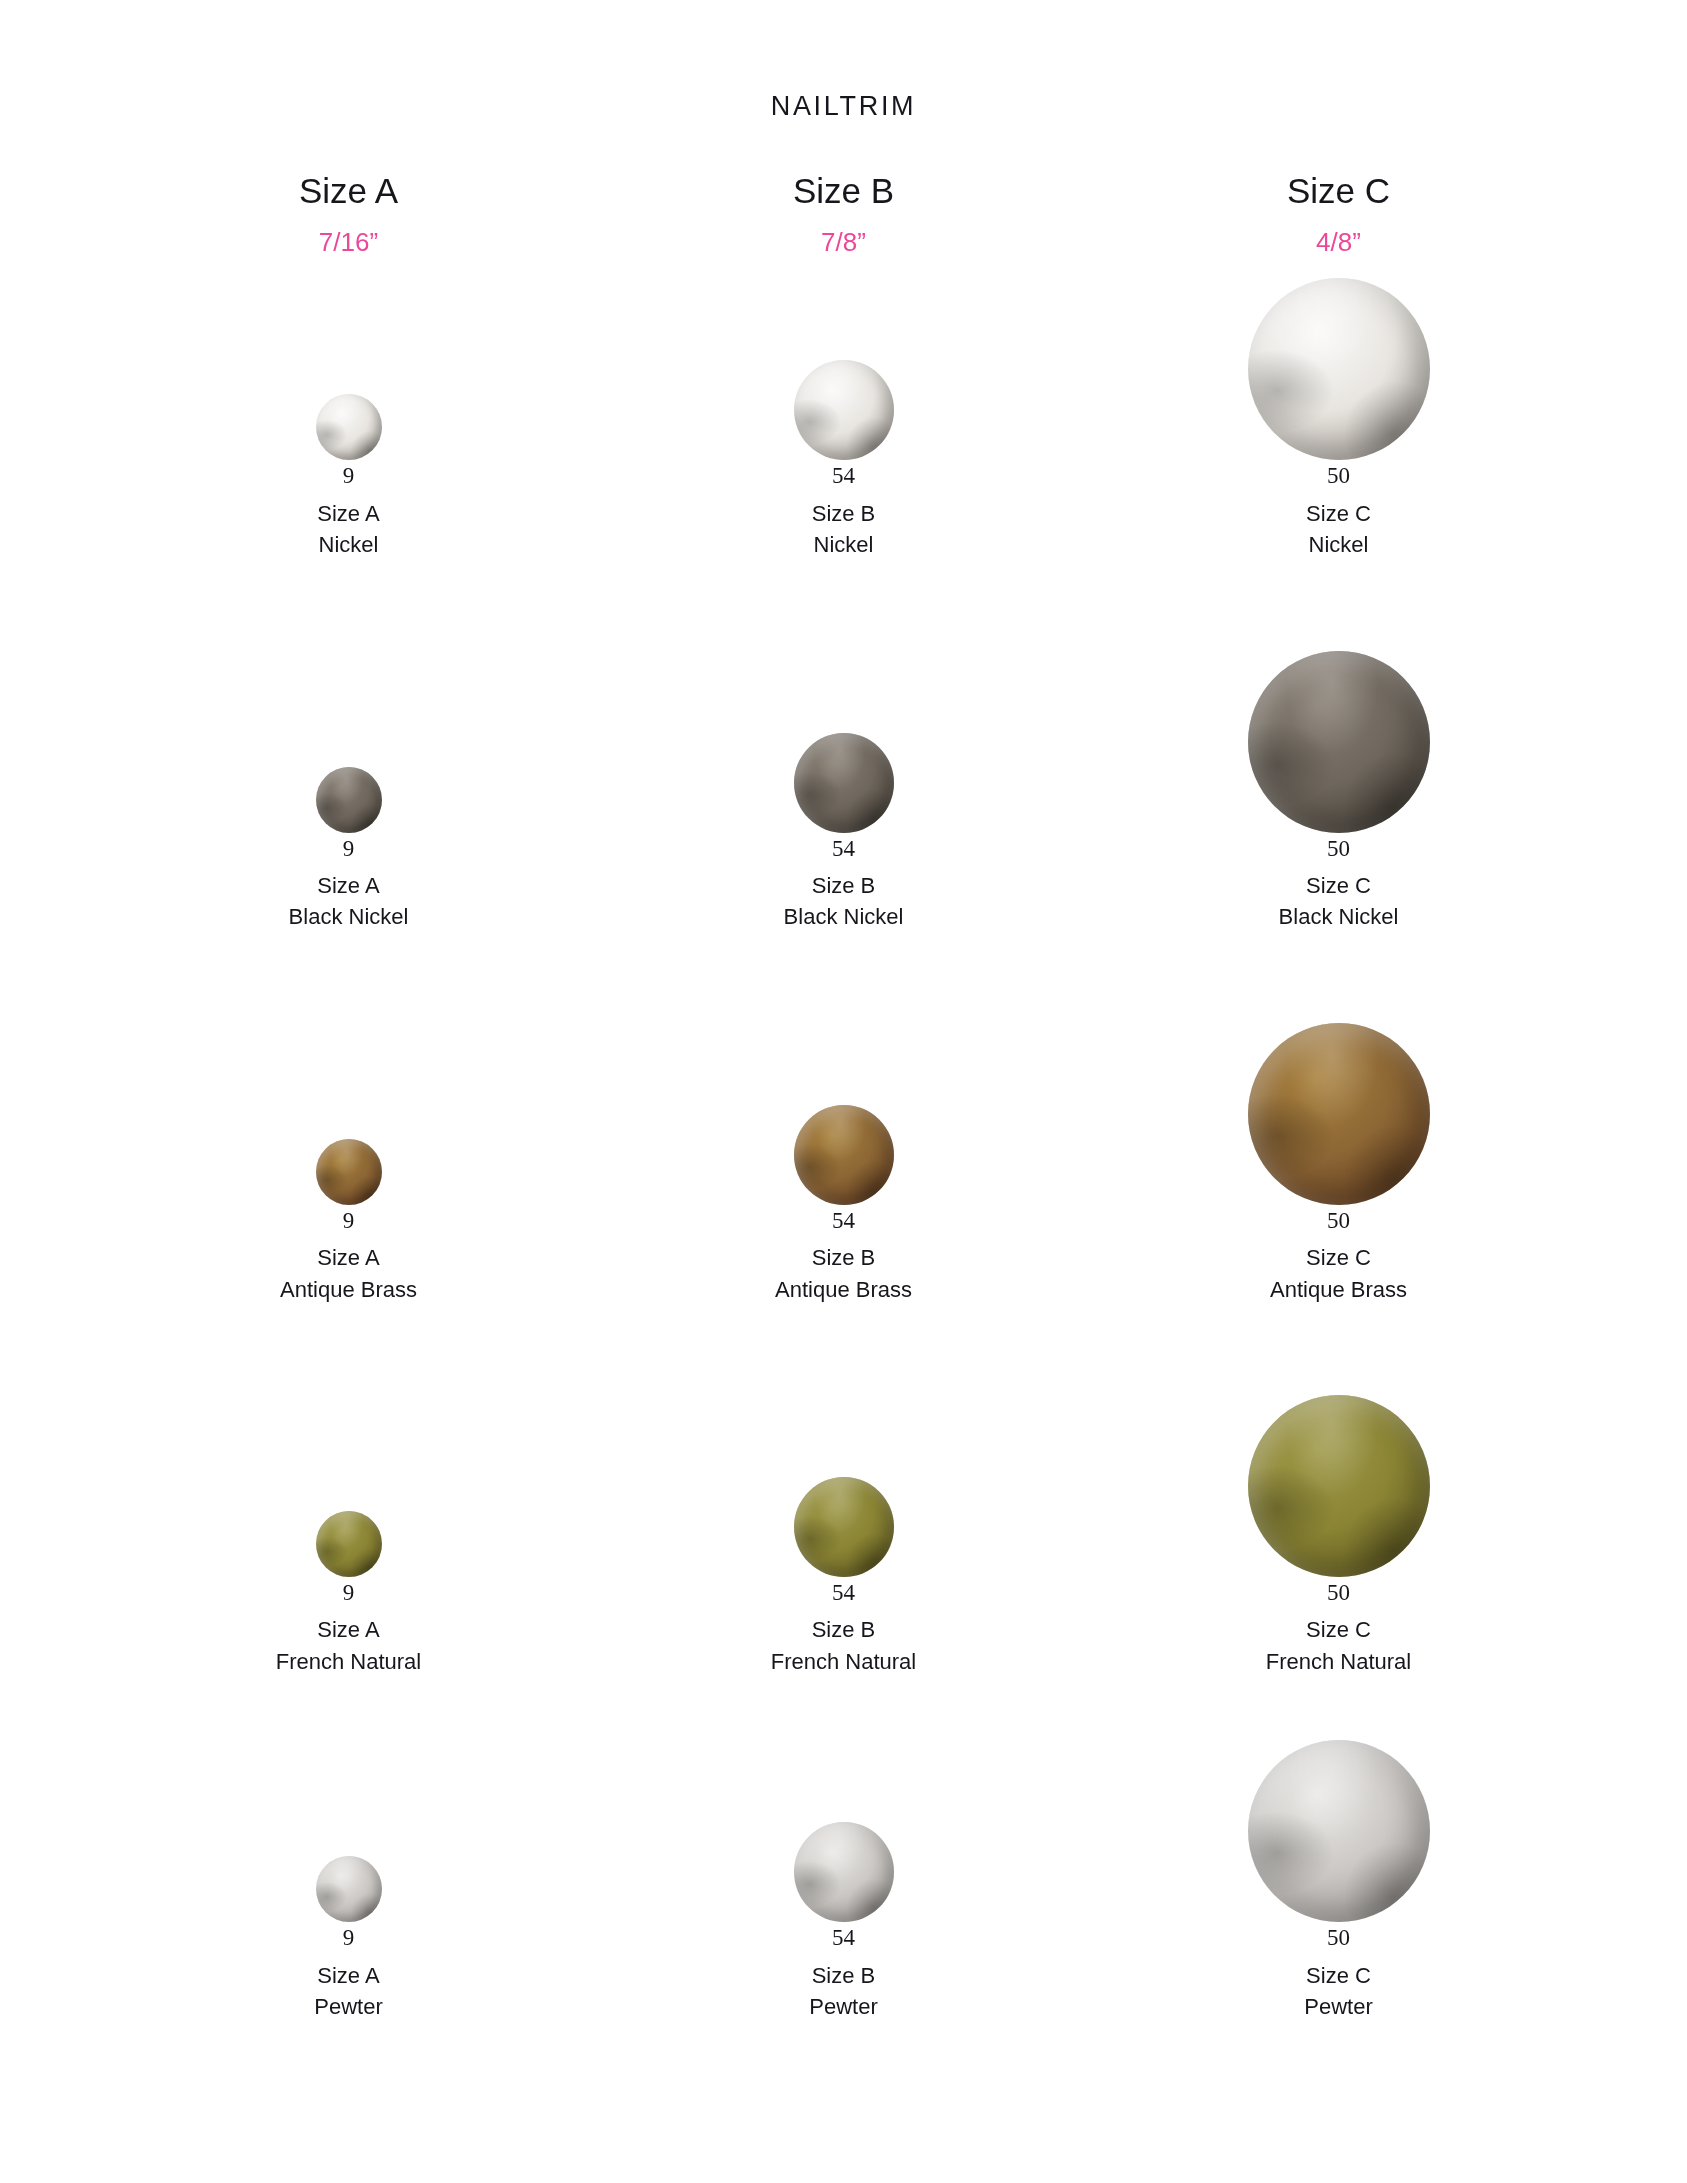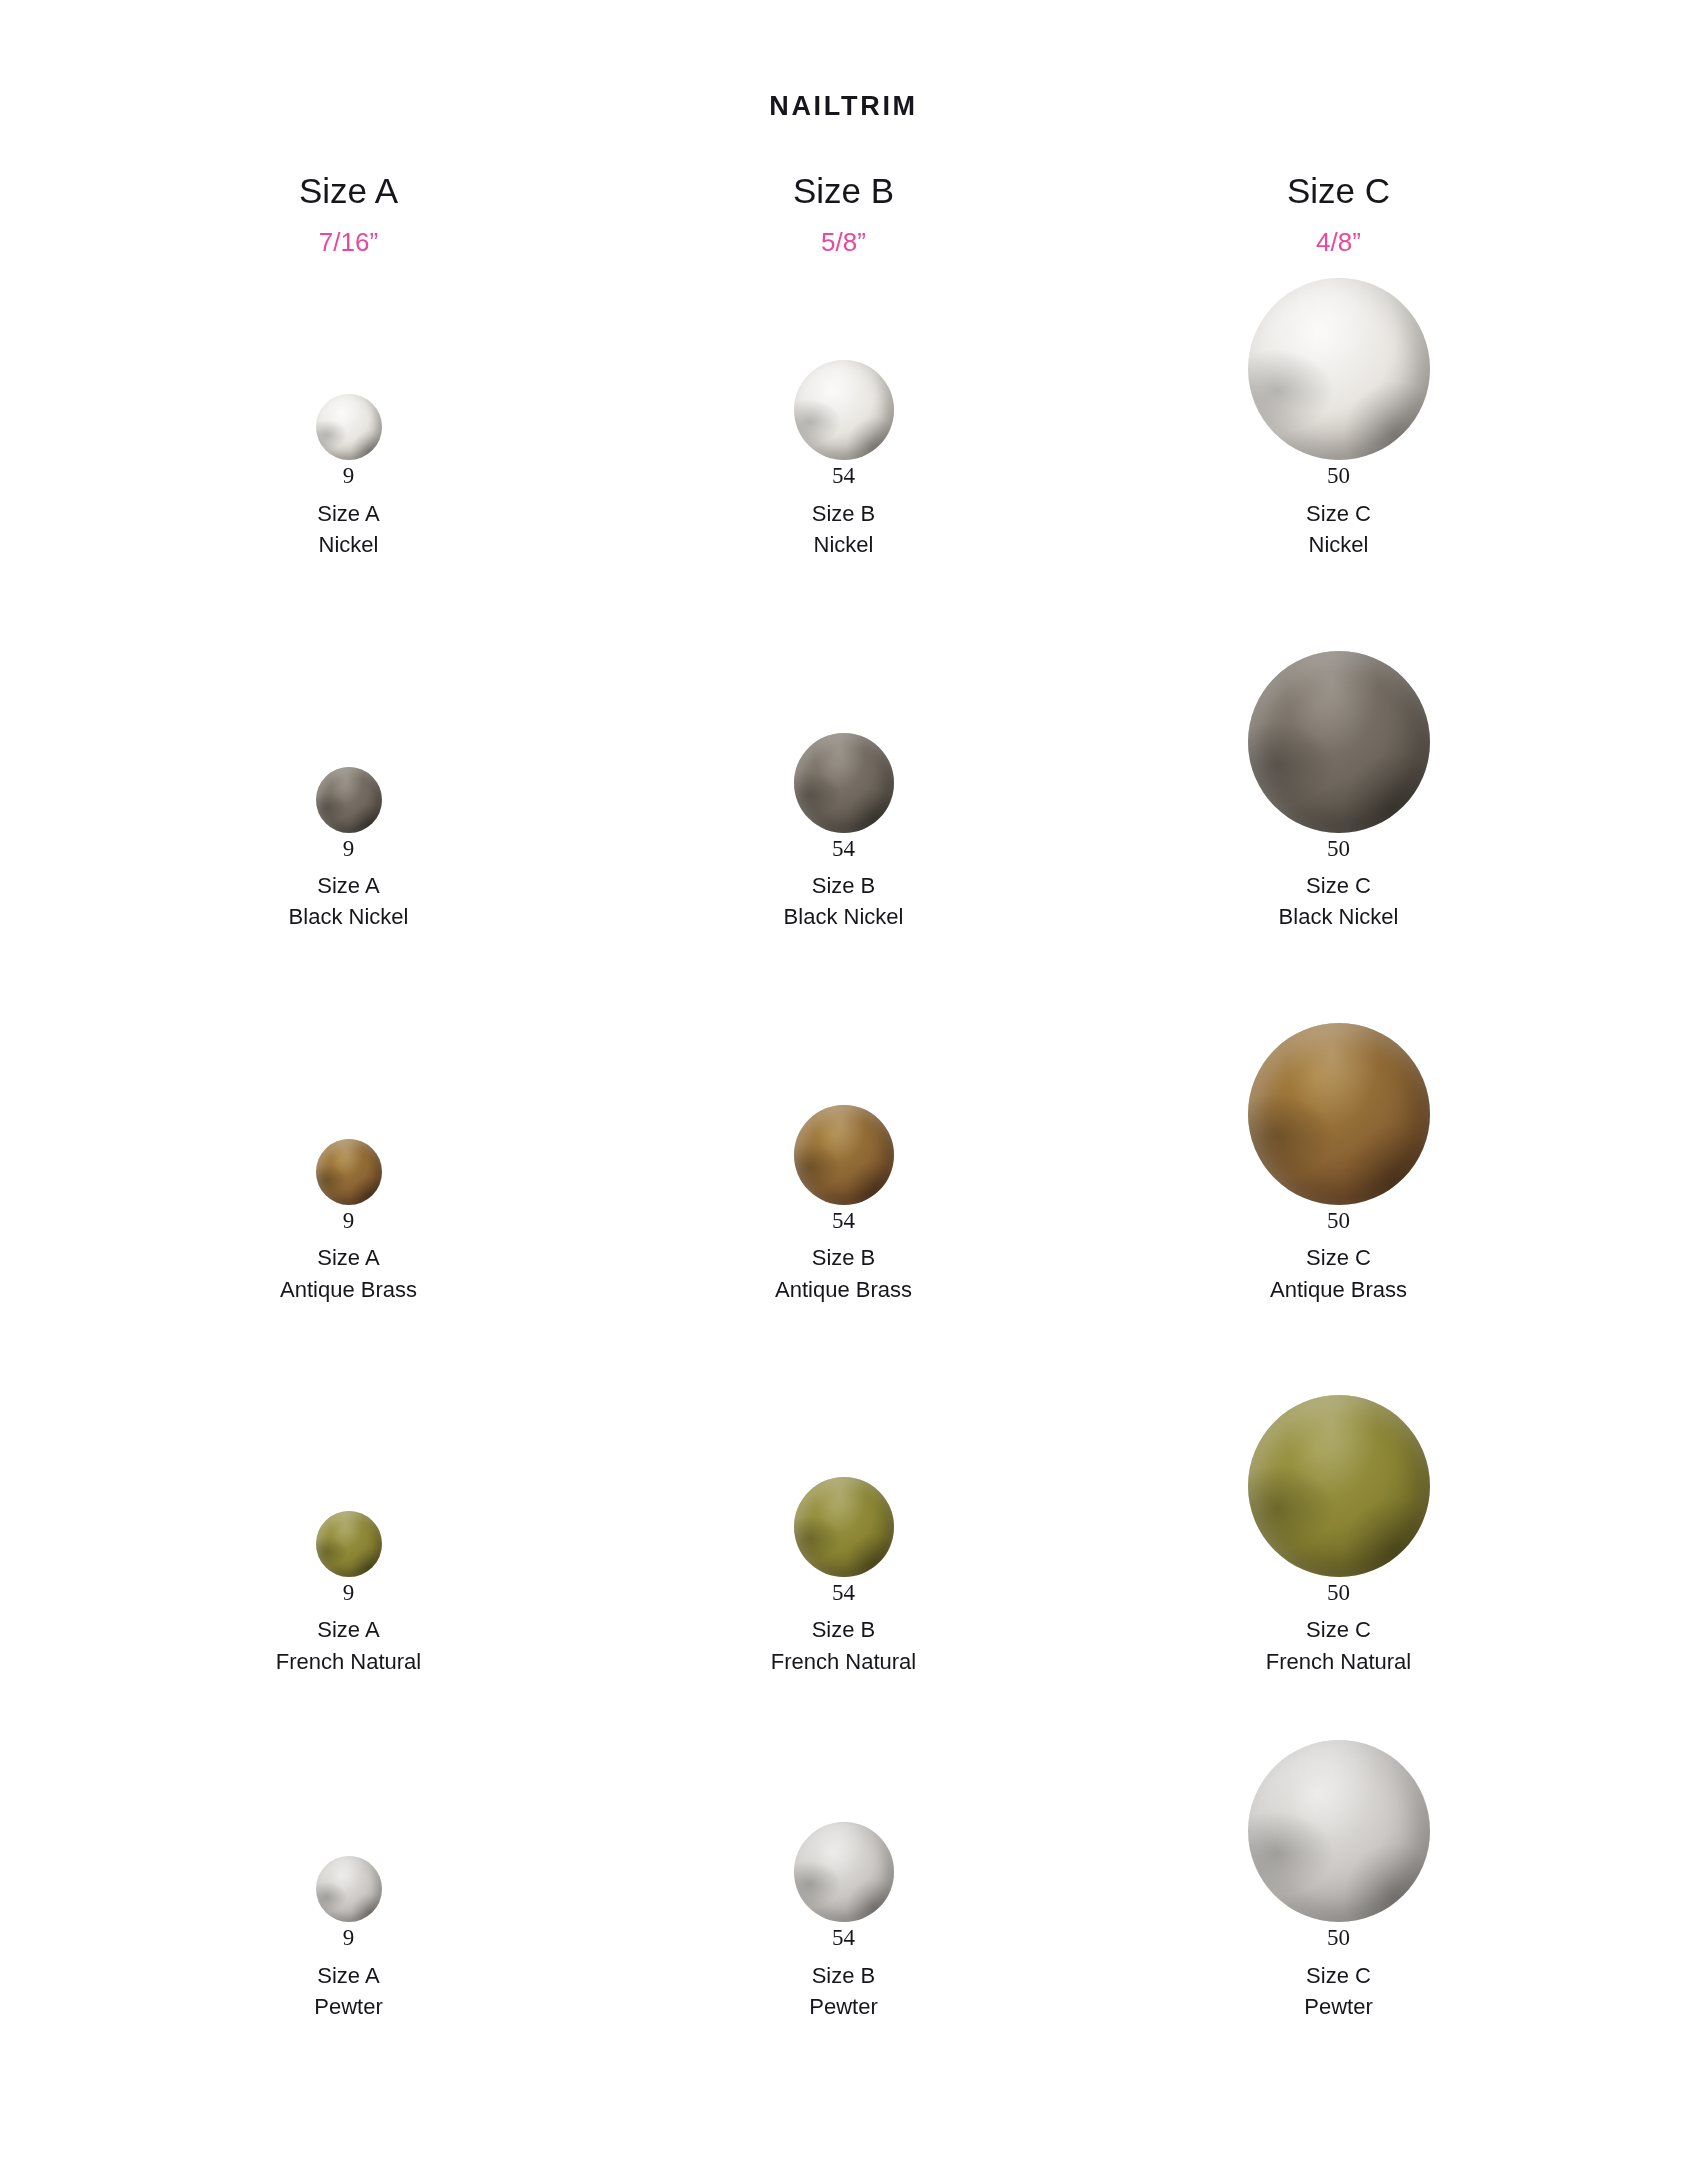--- a/index.html
+++ b/index.html
@@ -24,21 +24,21 @@
     box-sizing: border-box;
     padding: 0;
   }
 
   
   .catalog-title {
     text-align: center;
     font-size: 27px;
     letter-spacing: 2.7px;
     color: #16161c;
-    font-weight: 700;
+    font-weight: 400;
     padding-top: 93px;
     line-height: 1;
   }
 
   
   .size-header-row {
     display: flex;
     width: 1485px;
     margin: 0 auto;
     padding-top: 52px;
@@ -120,21 +120,21 @@
 
   <div class="catalog-title">NAILTRIM</div>
 
   <div class="size-header-row">
     <div class="size-header">
       <div class="size-name">Size A</div>
       <div class="size-dim">7/16”</div>
     </div>
     <div class="size-header">
       <div class="size-name">Size B</div>
-      <div class="size-dim">5/8”</div>
+      <div class="size-dim">7/8”</div>
     </div>
     <div class="size-header">
       <div class="size-name">Size C</div>
       <div class="size-dim">4/8”</div>
     </div>
   </div>
 
   <div class="grid" id="grid">
       <div class="finish-row" style="margin-bottom: 78px;">
         <div class="cell">

